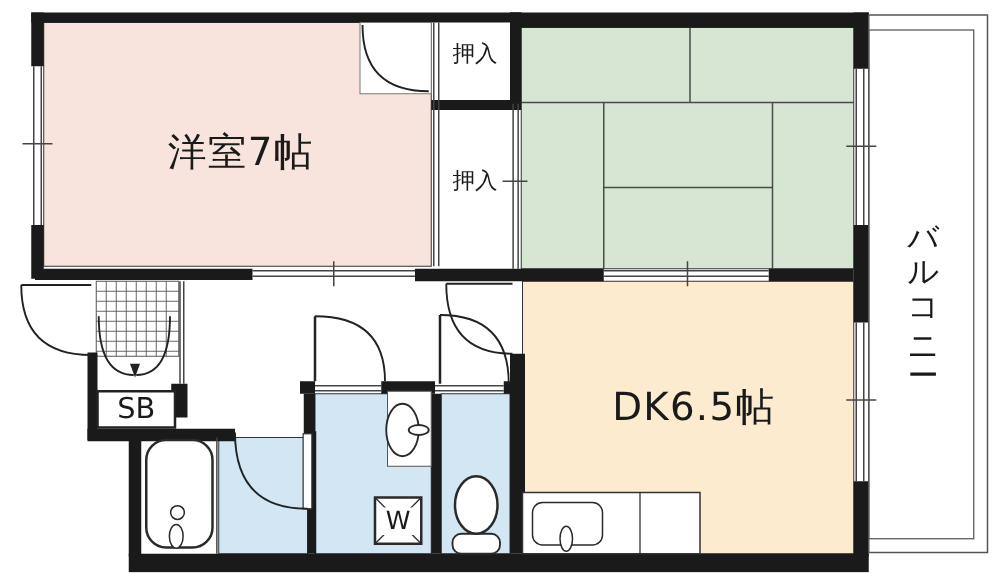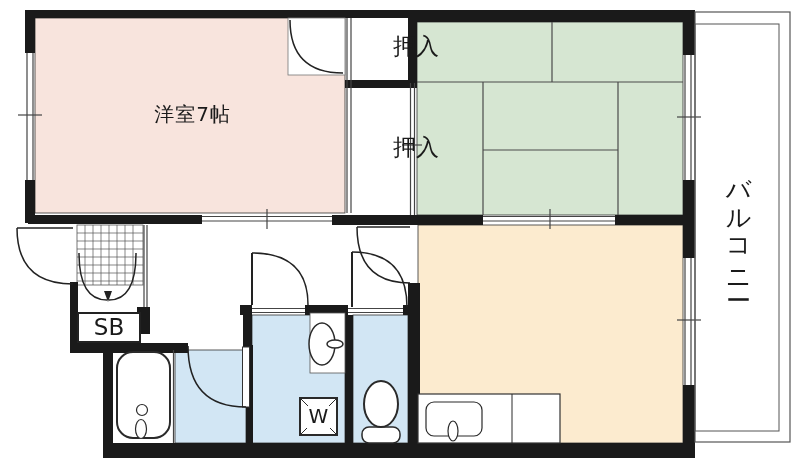--- a/index.html
+++ b/index.html
@@ -1,22 +1,22 @@
 <!DOCTYPE html>
 <html><head>
 <meta charset="utf-8">
 <style>
   html,body{margin:0;padding:0;background:#fff;}
   .stage{position:relative;width:800px;height:458px;background:#fff;overflow:hidden;
          font-family:"DejaVu Sans",sans-serif;color:#1a1a1a;}
   .stage svg{position:absolute;left:0;top:0;}
   .lbl{position:absolute;color:#1a1a1a;text-align:center;white-space:nowrap;
        font-family:"DejaVu Sans",sans-serif;}
-  .lbl-room{font-size:20px;letter-spacing:1px;}
-  .lbl-closet{font-size:23px;margin-left:36px;}
+  .lbl-room{font-size:31px;letter-spacing:1px;}
+  .lbl-closet{font-size:18px;}
   .lbl-sb{font-size:23px;}
   .lbl-w{font-size:20px;}
   .lbl-balcony{font-size:25px;letter-spacing:3px;writing-mode:vertical-rl;text-orientation:upright;}
 </style>
 </head>
 <body>
 
 <div class="stage">
 <svg width="800" height="458" viewBox="0 0 800 458">
 
@@ -218,18 +218,19 @@
     </g>
   </g>
 
   <g fill="none" stroke="#555">
     <rect x="695" y="12" width="95" height="430" stroke-width="1.2"></rect>
     <rect x="695" y="24" width="84" height="407" stroke-width="1"></rect>
   </g>
 </svg>
 
   <div class="lbl lbl-room" style="left:110px;top:101px;width:165px;">洋室7帖</div>
+  <div class="lbl lbl-room" style="left:465px;top:305px;width:180px;">DK6.5帖</div>
   <div class="lbl lbl-closet" style="left:350px;top:31px;width:60px;">押入</div>
   <div class="lbl lbl-closet" style="left:350px;top:132px;width:60px;">押入</div>
   <div class="lbl lbl-sb" style="left:79px;top:314px;width:60px;">SB</div>
   <div class="lbl lbl-w" style="left:300px;top:404px;width:37px;">W</div>
   <div class="lbl lbl-balcony" style="left:722px;top:135px;height:180px;">バルコニー</div>
 </div>
 
 </body></html>

